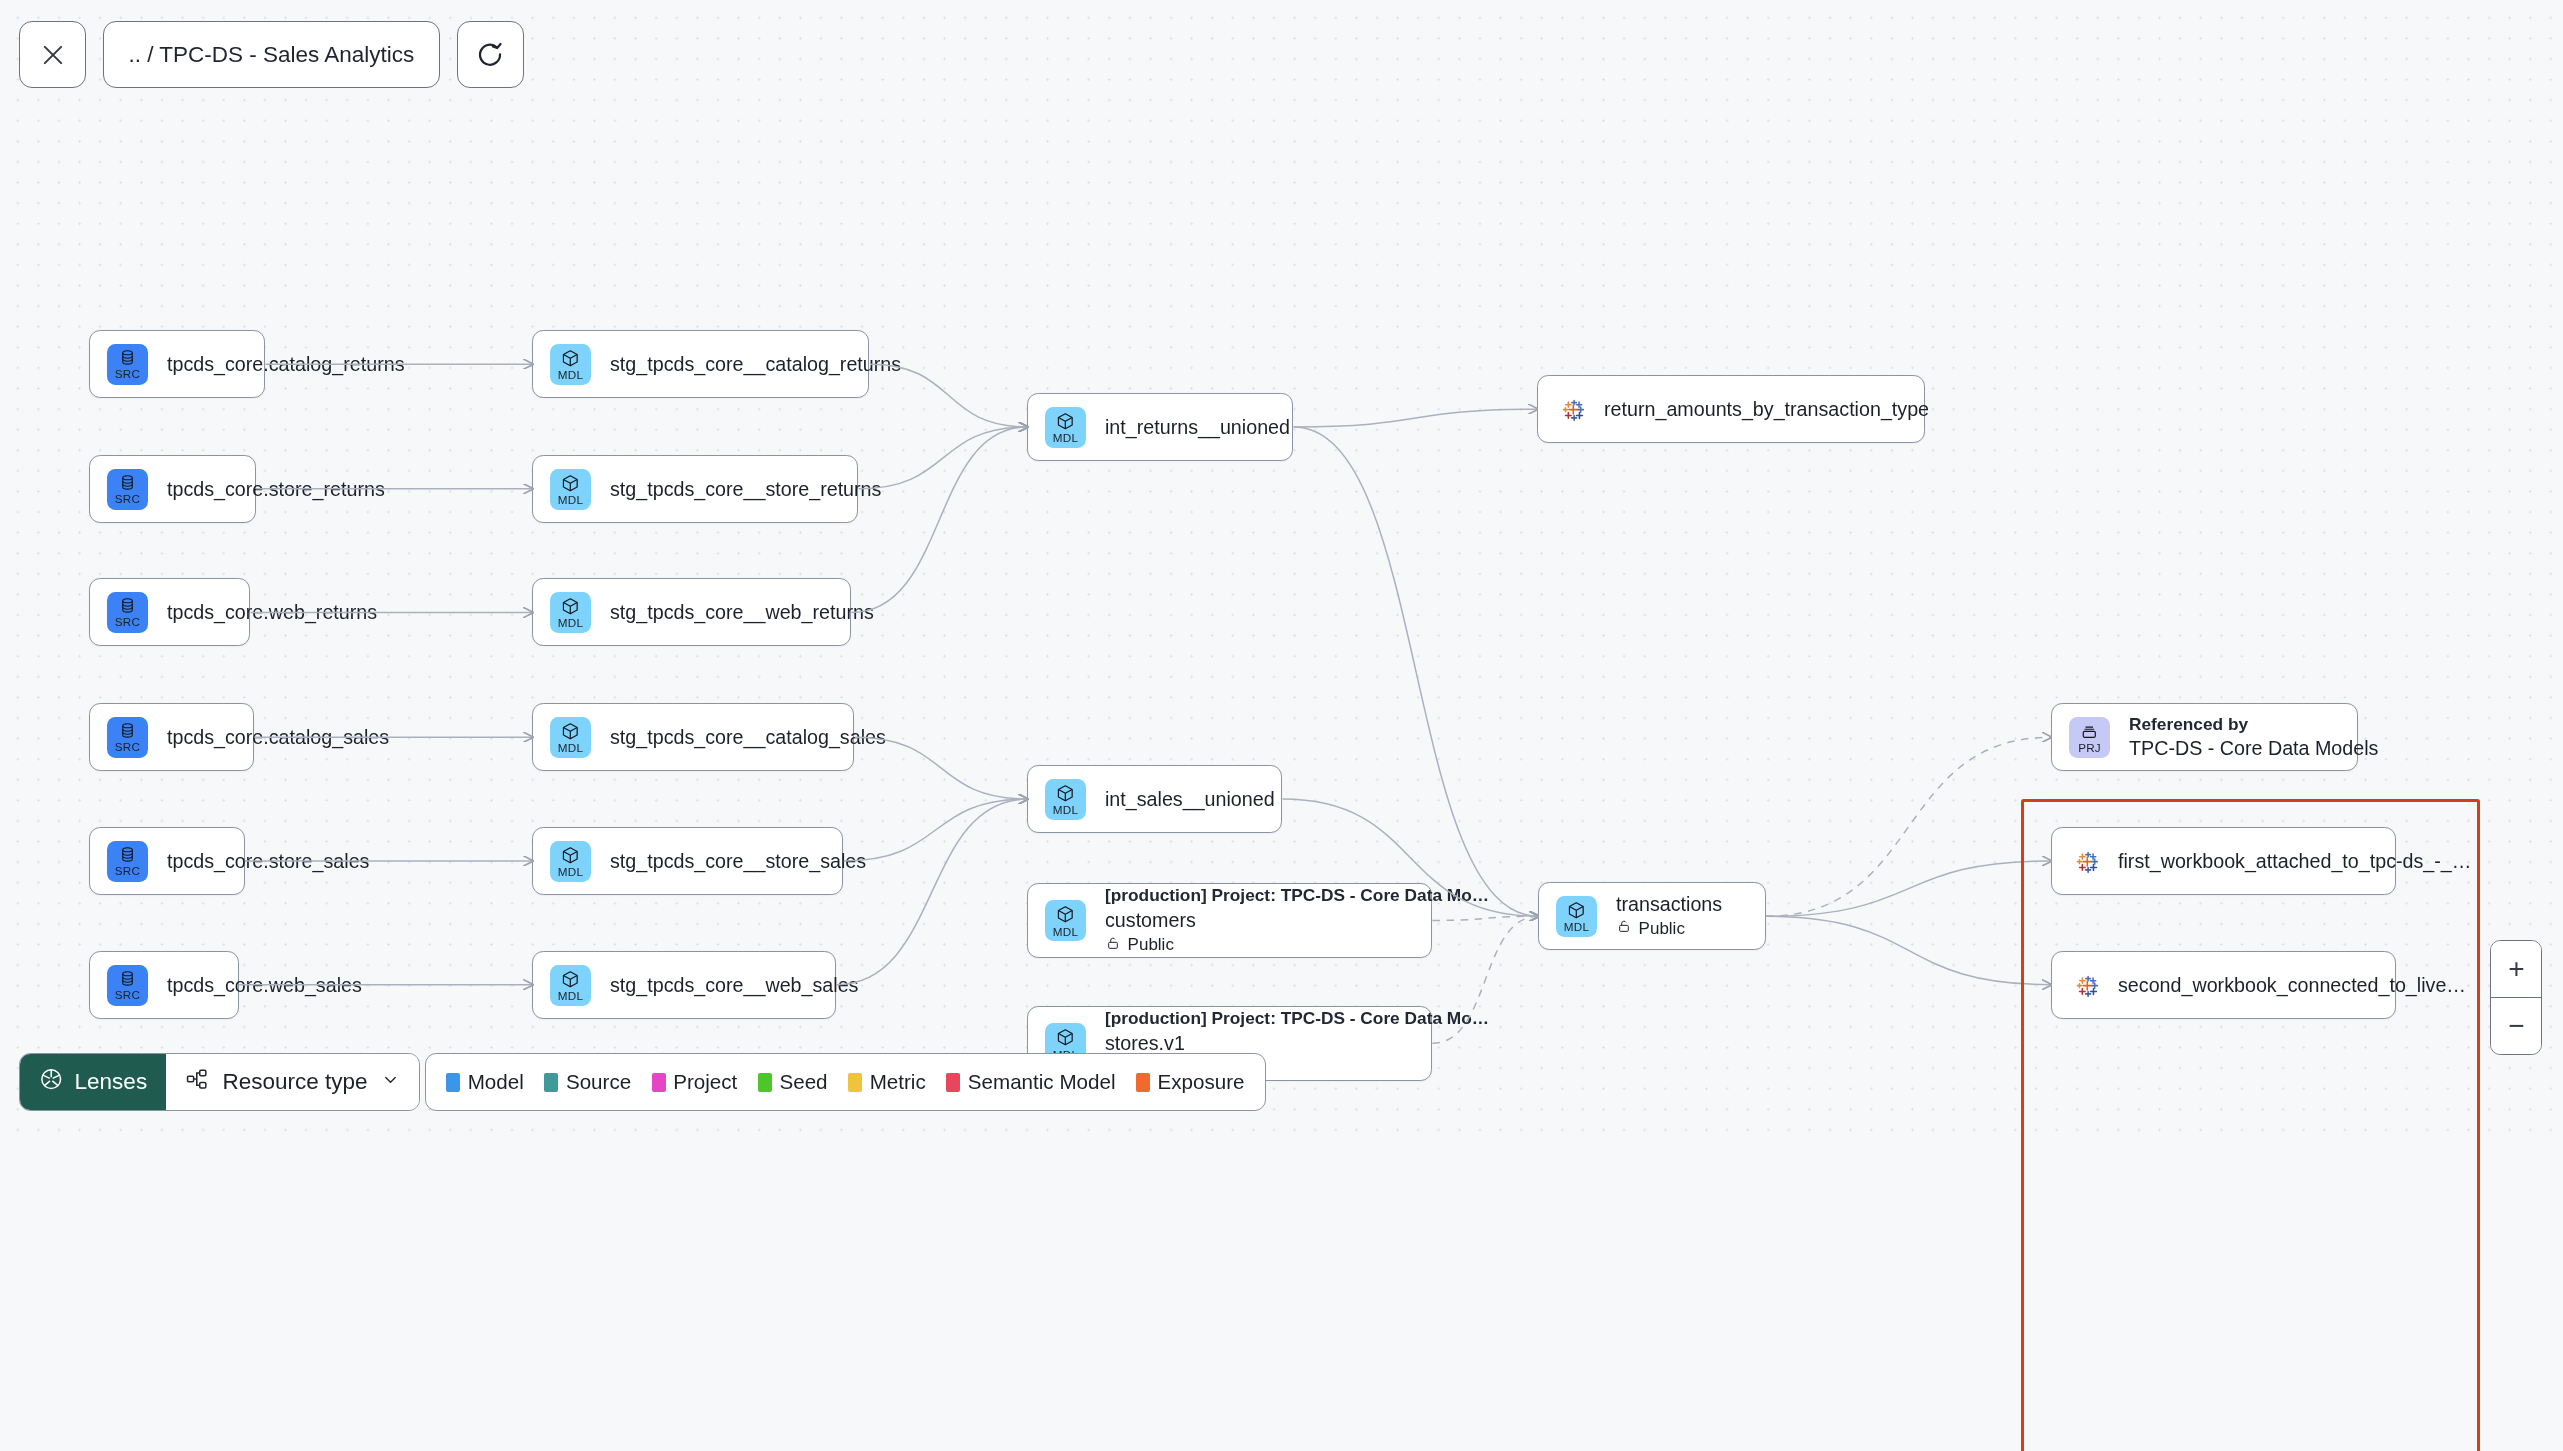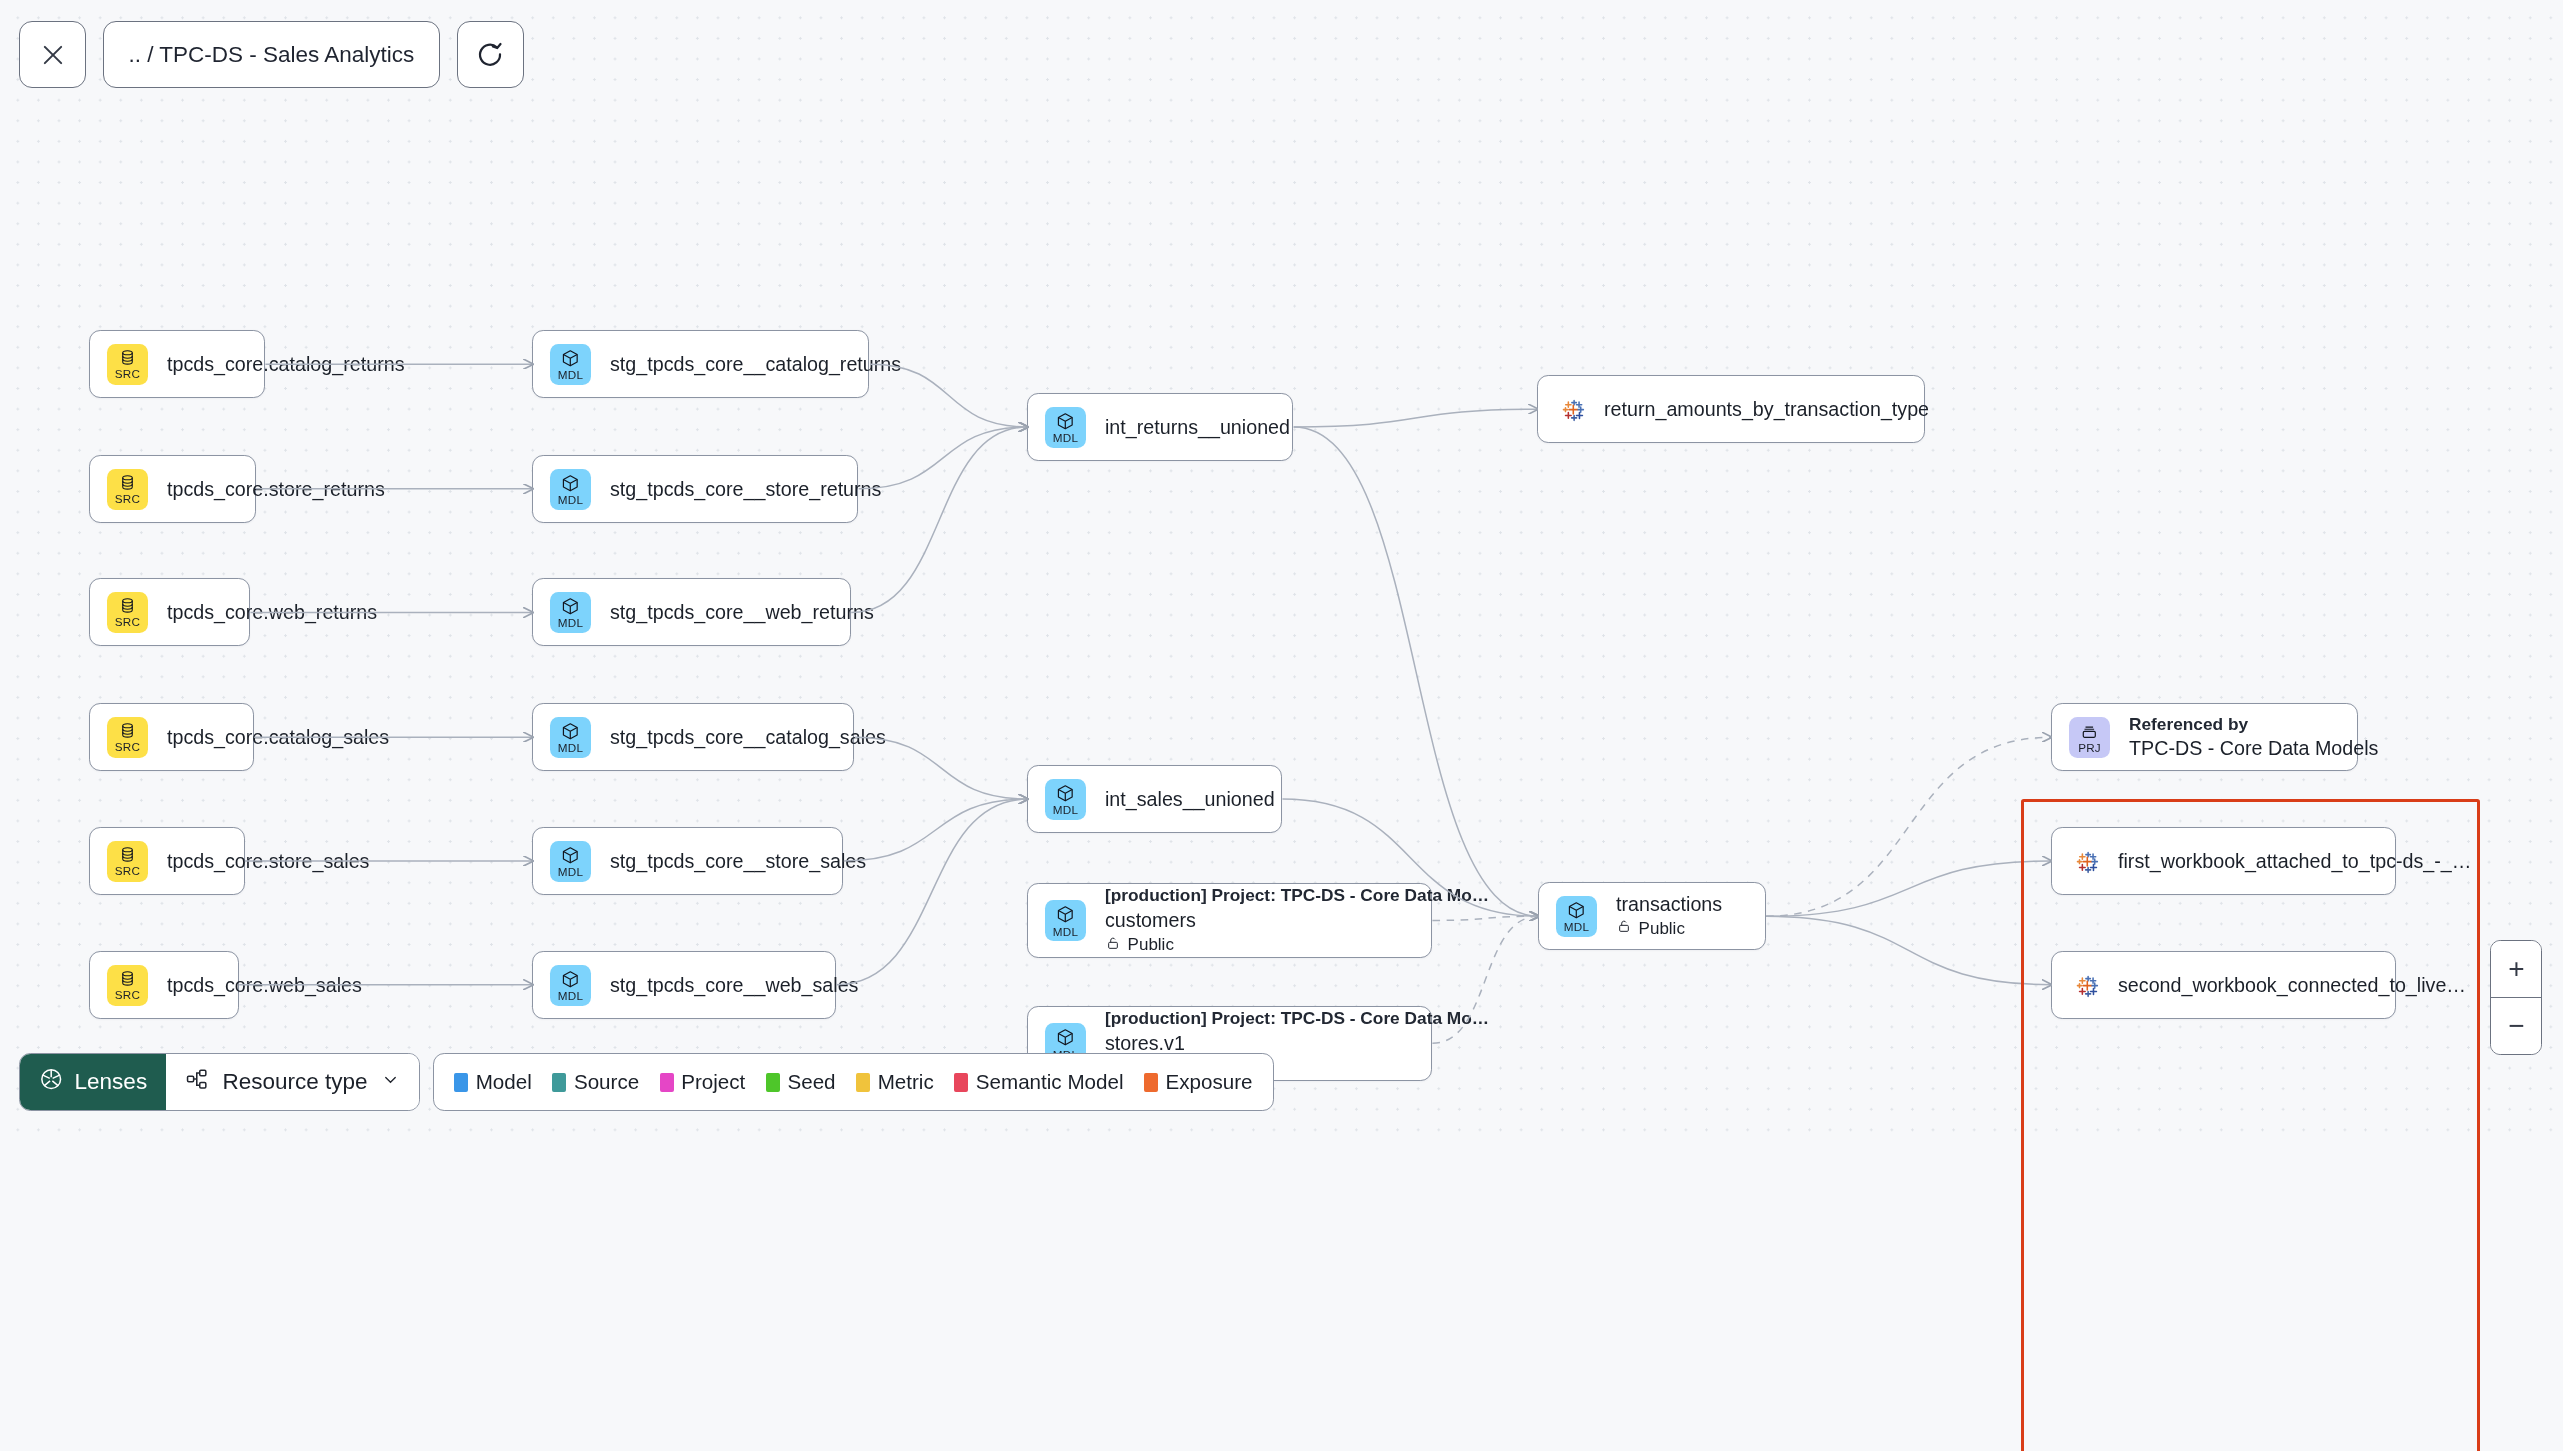--- a/index.html
+++ b/index.html
@@ -96,21 +96,21 @@
     box-shadow: 0 0.9px 1.9px rgba(16,24,40,.04);
   }
   .node .badge {
     flex: 0 0 auto;
     width: 41px; height: 41px;
     border-radius: 8.4px;
     display: flex; flex-direction: column;
     align-items: center; justify-content: center;
     gap: 0px;
   }
-  .badge.src { background: #fde047; }
+  .badge.src { background: #3b82f6; }
   .badge.mdl { background: #7dd3fc; }
   .badge.prj { background: #c6c8f6; }
   .badge-label {
     font-size: 11.7px; line-height: 11.2px;
     color: #1b2029; letter-spacing: 0.2px;
     margin-top: 0.9px;
   }
   .node .body { display: flex; flex-direction: column; justify-content: center; gap: 2.8px; min-width:0; }
   .node .title { font-size: 19.7px; color: #1b2029; white-space: nowrap; }
   .node .sub  { font-size: 17.3px; color: #1b2029; white-space: nowrap; }
@@ -127,21 +127,21 @@
     border-radius: 2.8px;
     z-index: 18;
     pointer-events: none;
   }
 
   
   .bottom-left {
     position: absolute;
     left: 19px; bottom: 20.6px;
     display: flex; align-items: center;
-    gap: 13px; z-index: 45;
+    gap: 5px; z-index: 45;
   }
   .lens-group {
     display: flex; align-items: stretch;
     height: 58px;
     border-radius: 11.2px;
     overflow: hidden;
     border: 1.4px solid #8c94a3;
     background: #fff;
   }
   .lens-btn {

